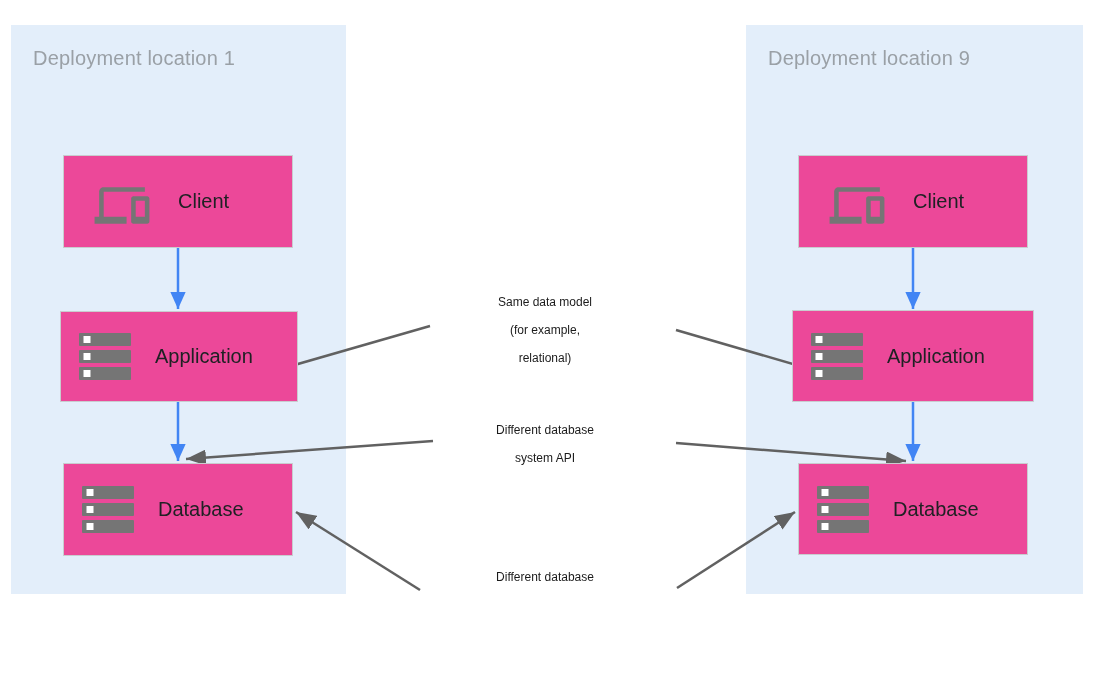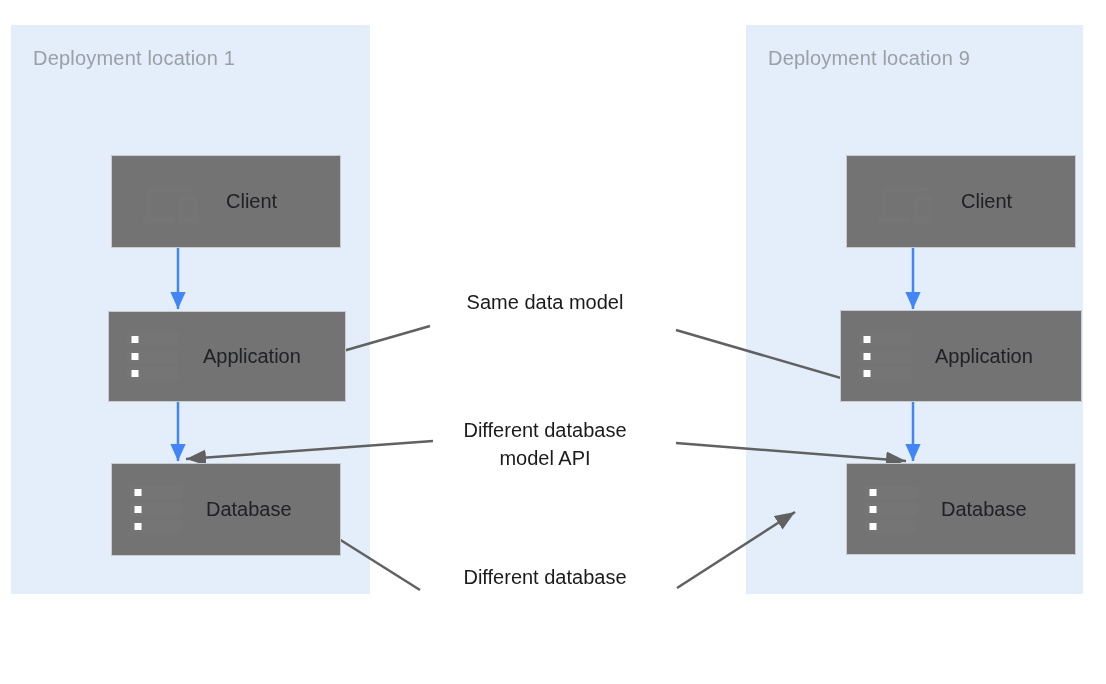--- a/index.html
+++ b/index.html
@@ -1,37 +1,37 @@
 <!DOCTYPE html>
 <html><head>
 <meta charset="utf-8">
 <style>
   html,body{margin:0;padding:0;background:#ffffff;}
   body{font-family:"Liberation Sans","DejaVu Sans",sans-serif;}
   .canvas{position:relative;width:1106px;height:684px;background:#ffffff;overflow:hidden;}
 
   .panel{position:absolute;top:25px;height:569px;background:#e3eefa;}
-  .panel-1{left:11px;width:335px;padding-left:24px;}
+  .panel-1{left:11px;width:335px;}
   .panel-2{left:746px;width:337px;}
   .panel-title{position:absolute;top:22px;left:22px;font-size:20px;color:#9aa0a6;letter-spacing:.2px;}
 
-  .node{position:absolute;background:#737373;border:1px solid #c9cccf;
-        display:flex;align-items:center;box-sizing:border-box;margin-left:48px;}
+  .node{position:absolute;background:#ec4899;border:1px solid #c9cccf;
+        display:flex;align-items:center;box-sizing:border-box;}
   .node-label{font-size:20px;color:#202124;}
   .node-icon{display:flex;align-items:center;}
   .node-icon svg{display:block;}
 
   .node-l-client{left:63px;top:155px;width:230px;height:93px;padding-left:30px;gap:28px;}
   .node-l-app   {left:60px;top:311px;width:238px;height:91px;padding-left:18px;gap:24px;}
   .node-l-db    {left:63px;top:463px;width:230px;height:93px;padding-left:18px;gap:24px;}
   .node-r-client{left:798px;top:155px;width:230px;height:93px;padding-left:30px;gap:28px;}
   .node-r-app   {left:792px;top:310px;width:242px;height:92px;padding-left:18px;gap:24px;}
   .node-r-db    {left:798px;top:463px;width:230px;height:92px;padding-left:18px;gap:24px;}
 
-  .ann{position:absolute;width:240px;text-align:center;font-size:20px;line-height:28px;color:#1b1b1b;}
+  .ann{position:absolute;width:240px;text-align:center;font-size:12px;line-height:28px;color:#1b1b1b;}
   .ann-1{left:425px;top:288px;}
   .ann-2{left:425px;top:416px;}
   .ann-3{left:425px;top:563px;}
 
   .overlay{position:absolute;left:0;top:0;width:1106px;height:684px;pointer-events:none;}
 </style>
 </head>
 <body>
 
 <div class="canvas">
@@ -151,22 +151,24 @@
           <rect x="4.5" y="20" width="7" height="7"></rect>
           <rect x="4.5" y="37" width="7" height="7"></rect>
         </g>
       </svg>
     </span>
     <span class="node-label">Database</span>
   </div>
 
   <div class="ann ann-1">
     <span style="display:block">Same data model</span>
+    <span style="display:block">(for example,</span>
+    <span style="display:block">relational)</span>
   </div>
   <div class="ann ann-2">
     <span style="display:block">Different database</span>
-    <span style="display:block">model API</span>
+    <span style="display:block">system API</span>
   </div>
   <div class="ann ann-3">
     <span style="display:block">Different database</span>
   </div>
 
 </div>
 
 </body></html>

